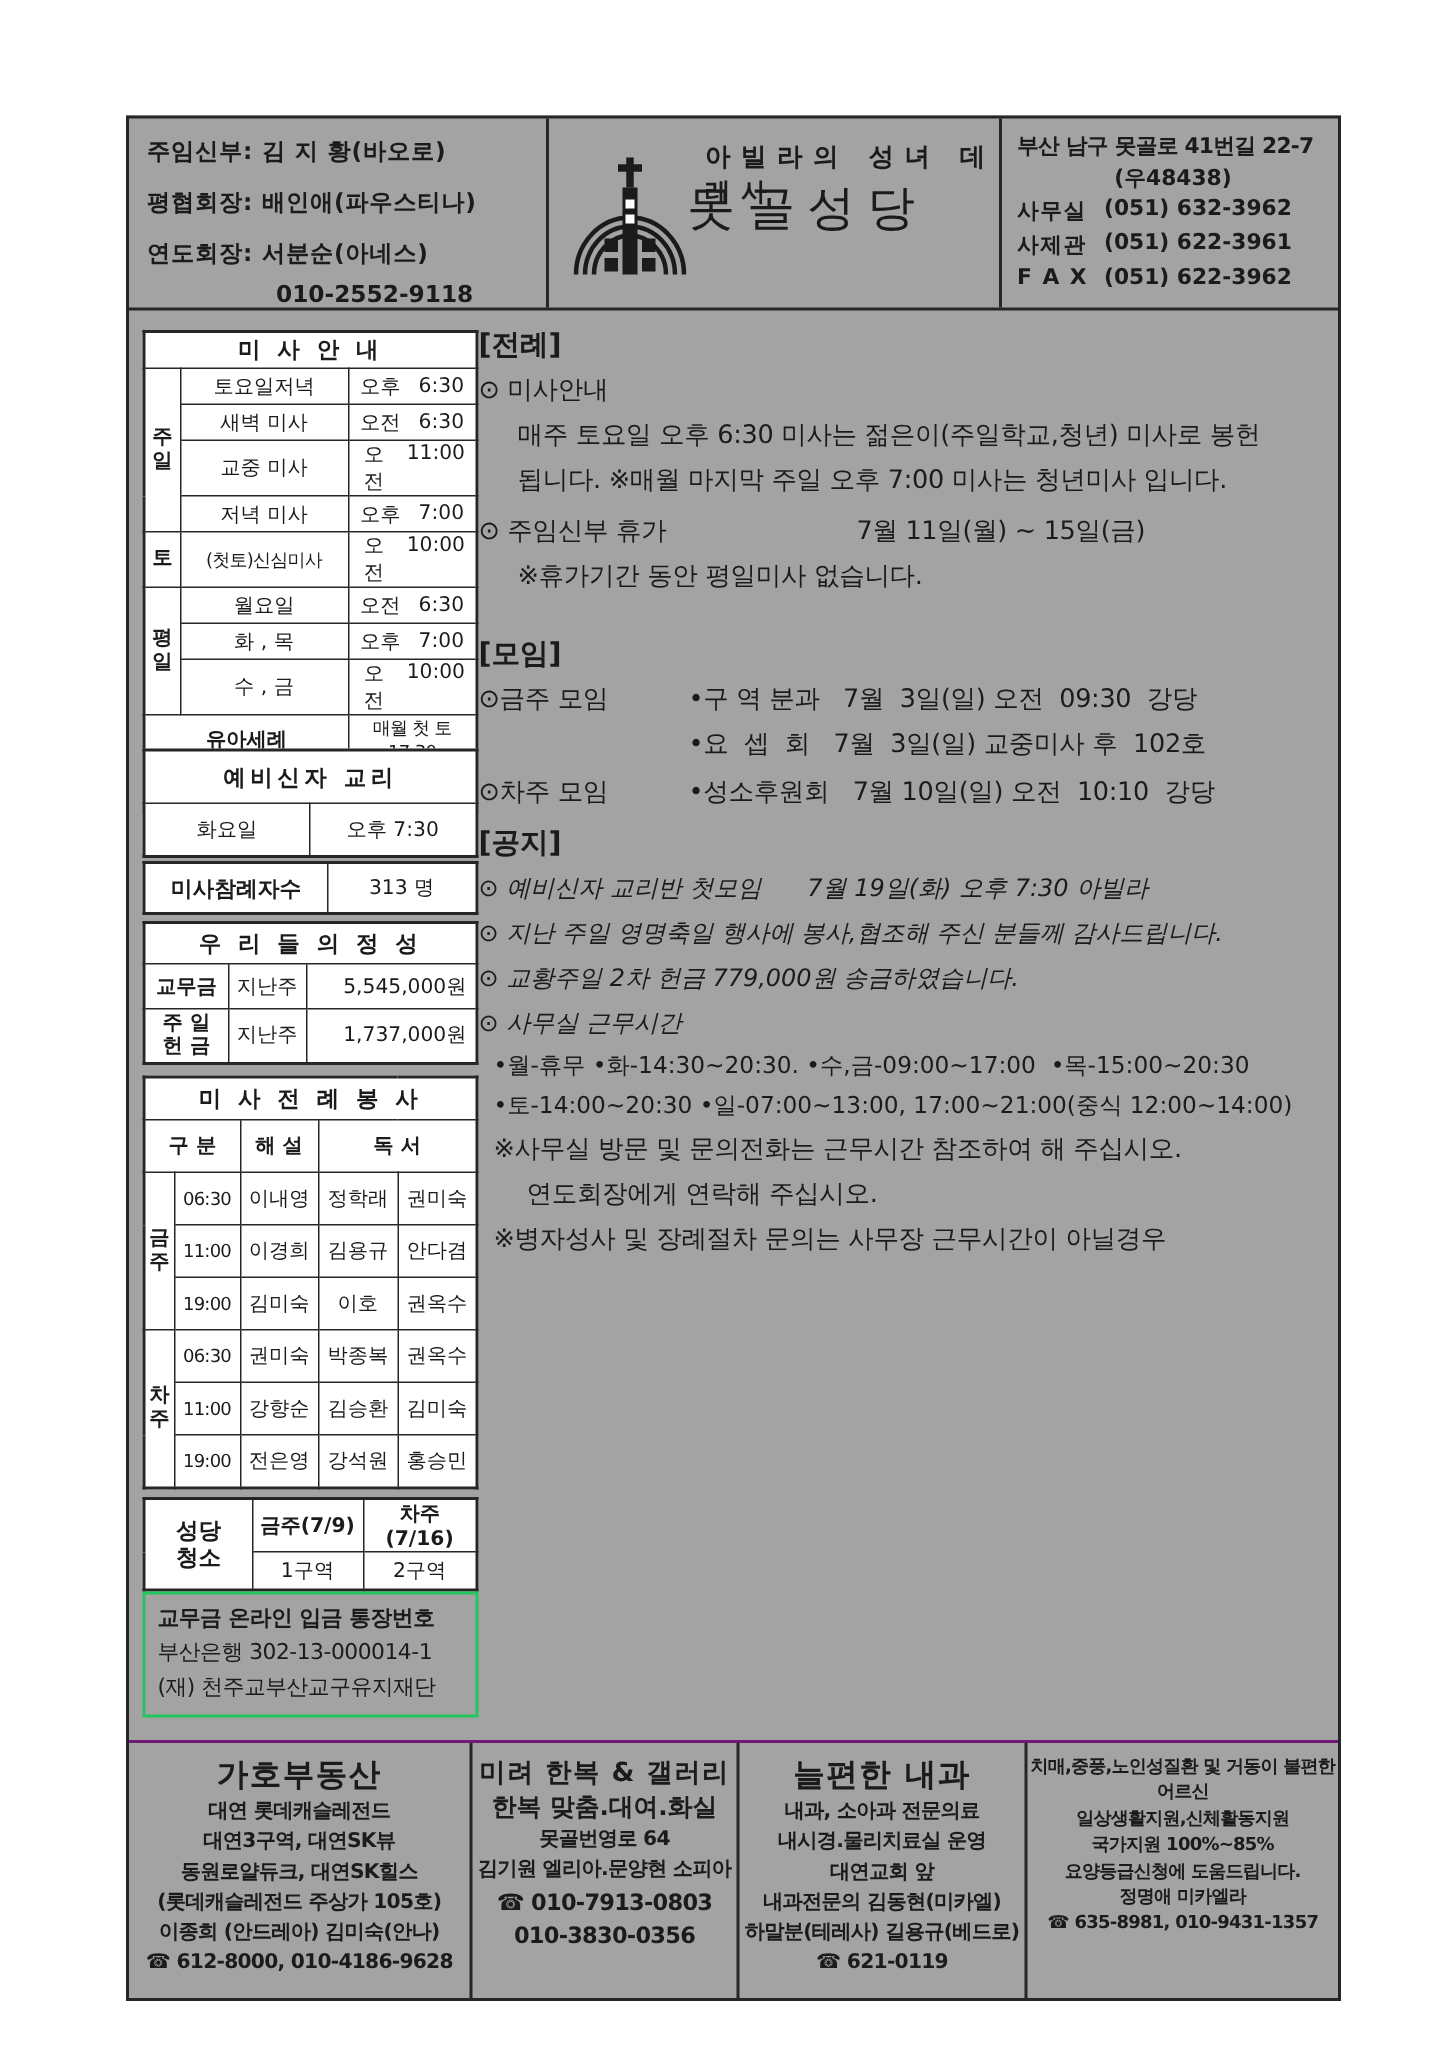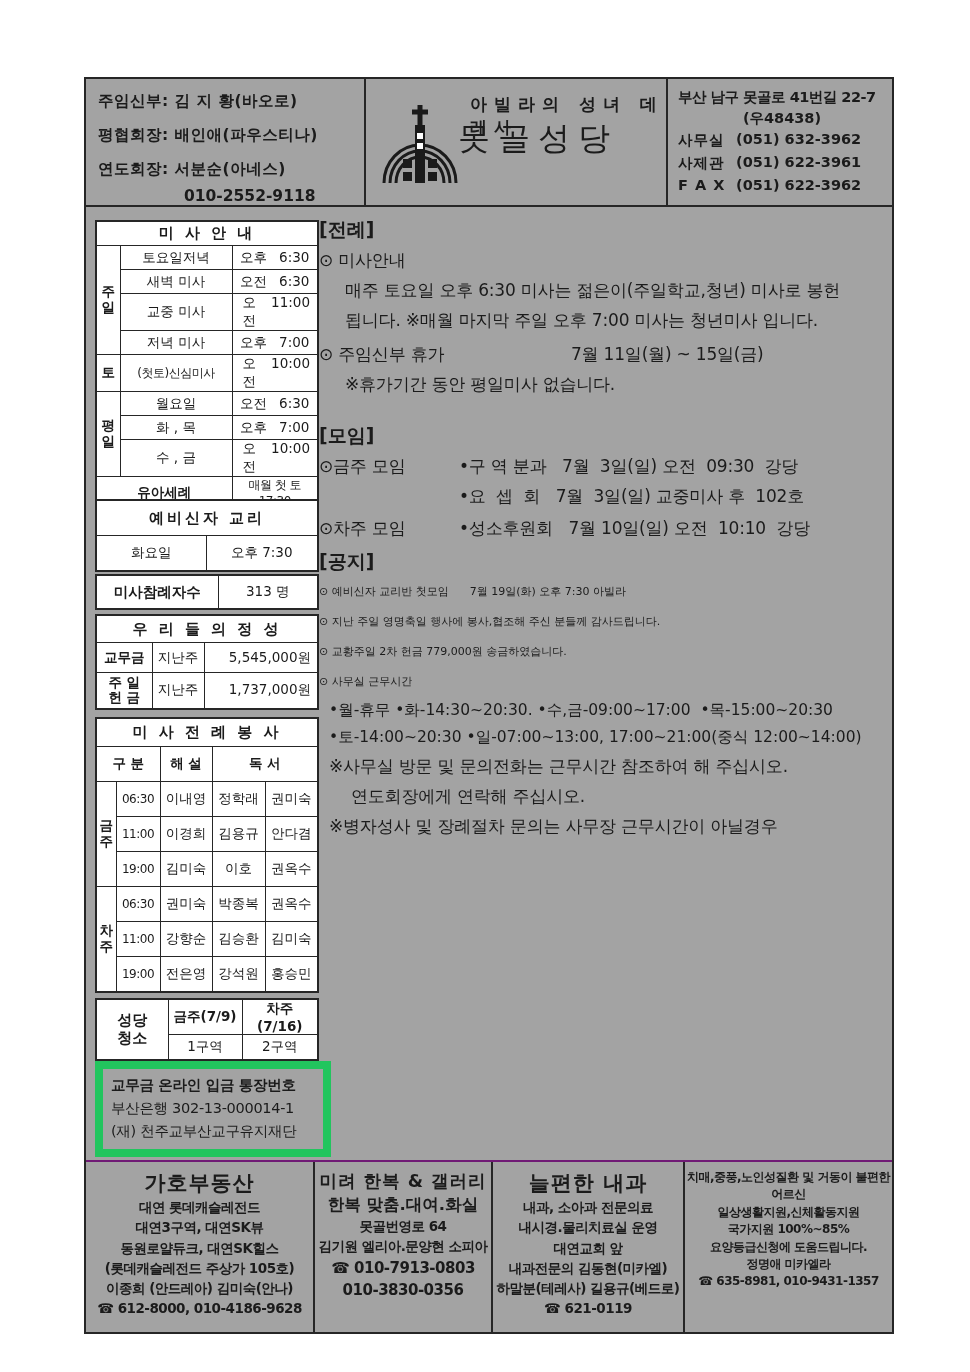--- a/index.html
+++ b/index.html
@@ -34,32 +34,32 @@
   .small{font-size:12px;letter-spacing:-0.5px;}
   .bold{font-weight:bold;}
   .amount{text-align:right;padding-right:6px;}
   
   #t-mass{top:13px;} #t-mass td{height:23px;}
   #t-cat{top:292px;} #t-cat td{height:34px;}
   #t-att{top:367px;} #t-att td{height:32px;}
   #t-off{top:407px;}
   #t-lit{top:510px;} #t-lit td{height:34px;}
   #t-cln{top:791px;} #t-cln td{height:24px;}
-  .acct{position:absolute;left:0;top:854px;width:204px;border:8px solid #22c55e;padding:5px 8px;font-size:14.5px;font-weight:bold;line-height:1.6;letter-spacing:-0.3px;}
+  .acct{position:absolute;left:0;top:854px;width:204px;border:2px solid #22c55e;padding:5px 8px;font-size:14.5px;font-weight:bold;line-height:1.6;letter-spacing:-0.3px;}
   
   .rightcol{position:absolute;left:233px;top:2px;width:572px;}
   .sec-h{font-weight:bold;font-size:19px;margin:8px 0 2px;}
   .line{font-size:17px;line-height:30px;white-space:pre;letter-spacing:-0.2px;}
   .indent{padding-left:26px;}
   .flexrow{display:flex;}
   .flexrow .lab{width:252px;flex:none;}
   .meet{display:flex;margin-top:2px;}
   .meet .mlab{width:140px;flex:none;}
   .hours{font-size:15.5px;line-height:27px;white-space:pre;padding-left:10px;}
-  .notice-line{font-size:11px;line-height:30px;white-space:pre;}
+  .notice-line{font-size:16px;line-height:30px;white-space:pre;font-style:italic;}
   
   .footer{display:flex;height:171px;border-top:2px solid #701a75;}
   .ad{border-right:2px solid #262626;text-align:center;padding-top:7px;overflow:hidden;}
   .ad:last-child{border-right:none;}
   #ad1{width:227px;} #ad2{width:176px;} #ad3{width:190px;} #ad4{flex:1;}
   .ad-title{font-weight:bold;font-size:21px;letter-spacing:1px;}
   .ad-sub{font-weight:bold;font-size:16.5px;margin-top:1px;}
   .ad-line{font-weight:bold;font-size:13.5px;line-height:1.5;letter-spacing:-0.5px;}
   #ad2 .ad-line:first-of-type{margin-top:6px;}
   #ad4 .ad-title{font-size:19px;letter-spacing:0;}

